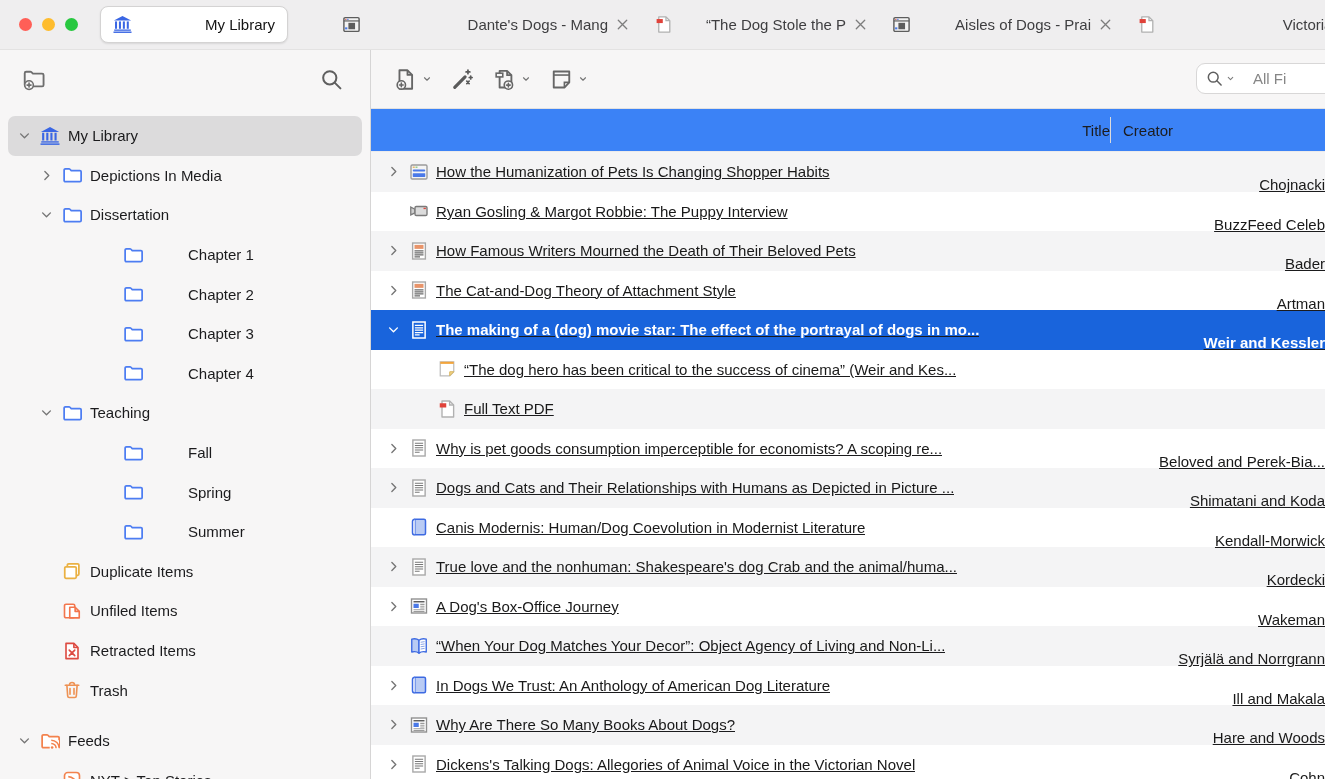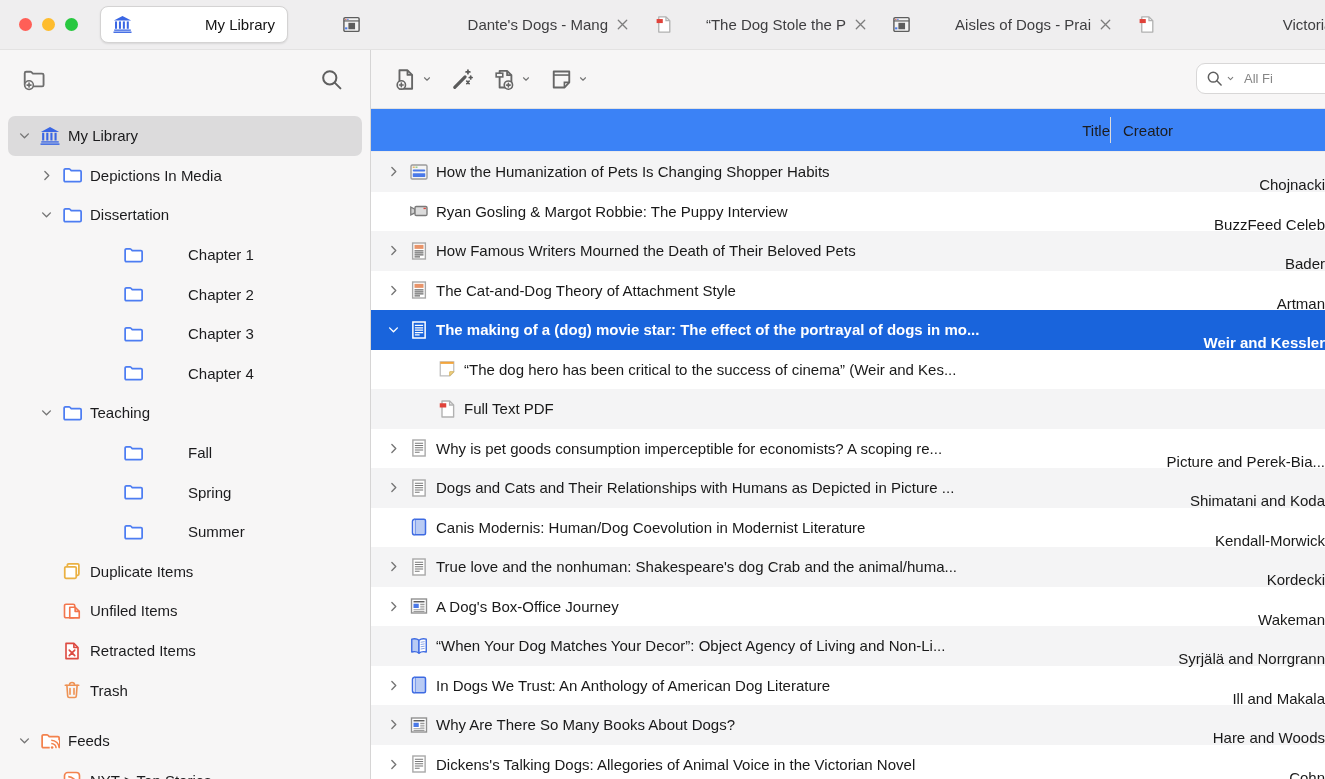--- a/index.html
+++ b/index.html
@@ -38,28 +38,28 @@
   .side-label{margin-left:8px;font-size:15px;white-space:nowrap;overflow:hidden;}
 
   
   .main{flex:1;min-width:0;display:flex;flex-direction:column;background:#fff;}
   .main-toolbar{height:58px;flex:none;background:#f7f6f6;display:flex;align-items:center;padding-left:23px;position:relative;}
   .tb-btn{display:flex;align-items:center;gap:5px;margin-right:19px;}
   .tbchev{width:10px;height:10px;color:#757575;}
   .search-field{position:absolute;left:825px;top:13px;width:185px;height:31px;box-sizing:border-box;background:#fff;border:1px solid #d8d7d7;border-radius:9px;display:flex;align-items:center;padding:0 9px;gap:3px;}
   .schic{width:17px;height:17px;flex:none;}
   .schev{width:9px;height:9px;flex:none;color:#7a7a7a;}
-  .search-text{color:#868686;font-size:13px;margin-left:6px;white-space:nowrap;}
+  .search-text{color:#868686;font-size:15px;margin-left:15px;white-space:nowrap;}
 
   
   .table-header{height:44px;flex:none;background:#3b82f6;border-top:1px solid #e2e1e1;border-bottom:1px solid #ecebeb;display:flex;align-items:center;font-size:15px;color:#1c1c1e;box-sizing:border-box;}
   .th-title{flex:1;min-width:0;padding-left:63px;}
   .th-creator{width:215px;flex:none;padding-left:13px;position:relative;box-sizing:border-box;align-self:stretch;display:flex;align-items:center;}
   .th-creator::before{content:'';position:absolute;left:0;top:8px;bottom:8px;width:1px;background:#dcdbdb;}
-  .rows{flex:1;overflow:hidden;}
+  .rows{flex:1;overflow:hidden;text-decoration:underline;}
   .item-row{height:39.5px;display:flex;align-items:center;font-size:15px;color:#191919;}
   .item-row.stripe{background:#f4f4f5;}
   .item-row.sel{background:#1964dc;color:#fff;font-weight:600;}
   .item-row.sel .tw{color:#fff;}
   .title-cell{flex:1;min-width:0;display:flex;align-items:center;padding-left:16px;}
   .item-row.lvl1 .title-cell{padding-left:44px;}
   .row-label{margin-left:7px;white-space:nowrap;overflow:hidden;text-overflow:ellipsis;}
   .creator-cell{width:215px;flex:none;padding-left:13px;box-sizing:border-box;white-space:nowrap;overflow:hidden;margin-top:26px;}
 </style>
 </head>
@@ -674,21 +674,21 @@
                   <use href="#sym-chev-r"></use>
                 </svg>
               </span>
               <span class="rowic">
                 <svg class="svgic" aria-hidden="true">
                   <use href="#sym-article"></use>
                 </svg>
               </span>
               <span class="row-label">Why is pet goods consumption imperceptible for economists? A scoping re...</span>
             </span>
-            <span class="creator-cell">Picture and Perek-Bia...</span>
+            <span class="creator-cell">Beloved and Perek-Bia...</span>
           </div>
           <div class="item-row lvl0 stripe">
             <span class="title-cell">
               <span class="tw">
                 <svg class="svgic" aria-hidden="true">
                   <use href="#sym-chev-r"></use>
                 </svg>
               </span>
               <span class="rowic">
                 <svg class="svgic" aria-hidden="true">

